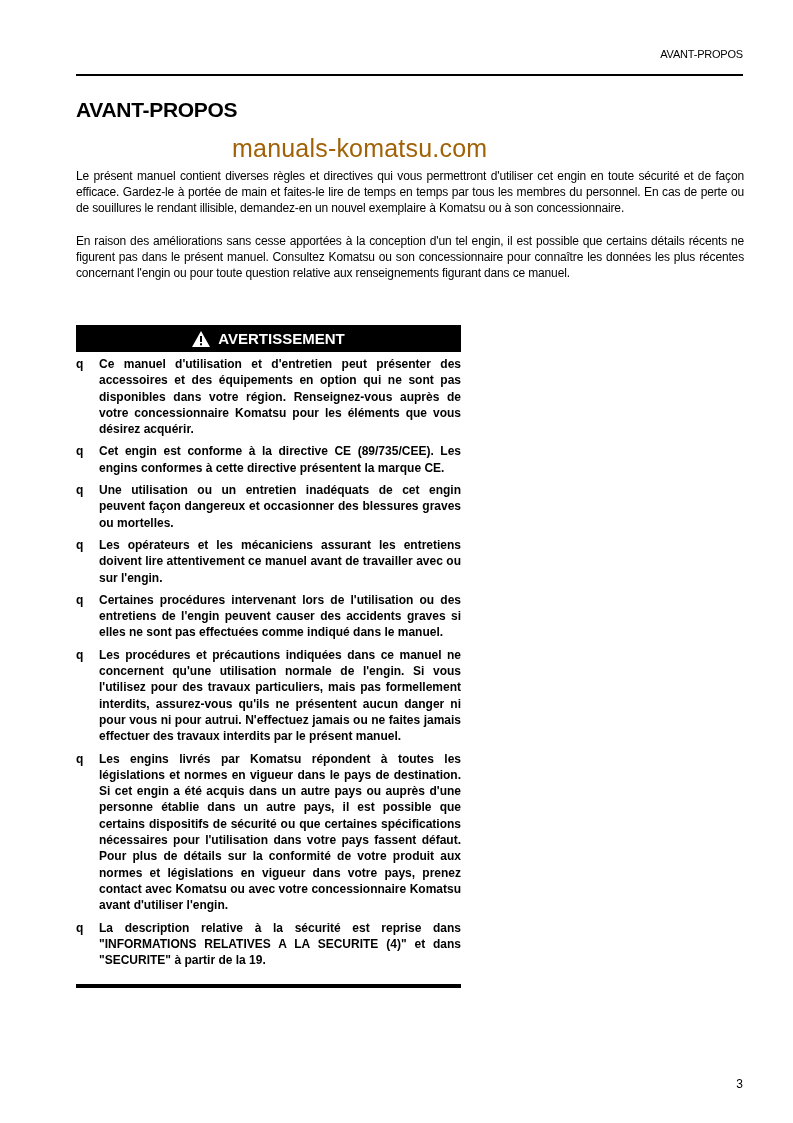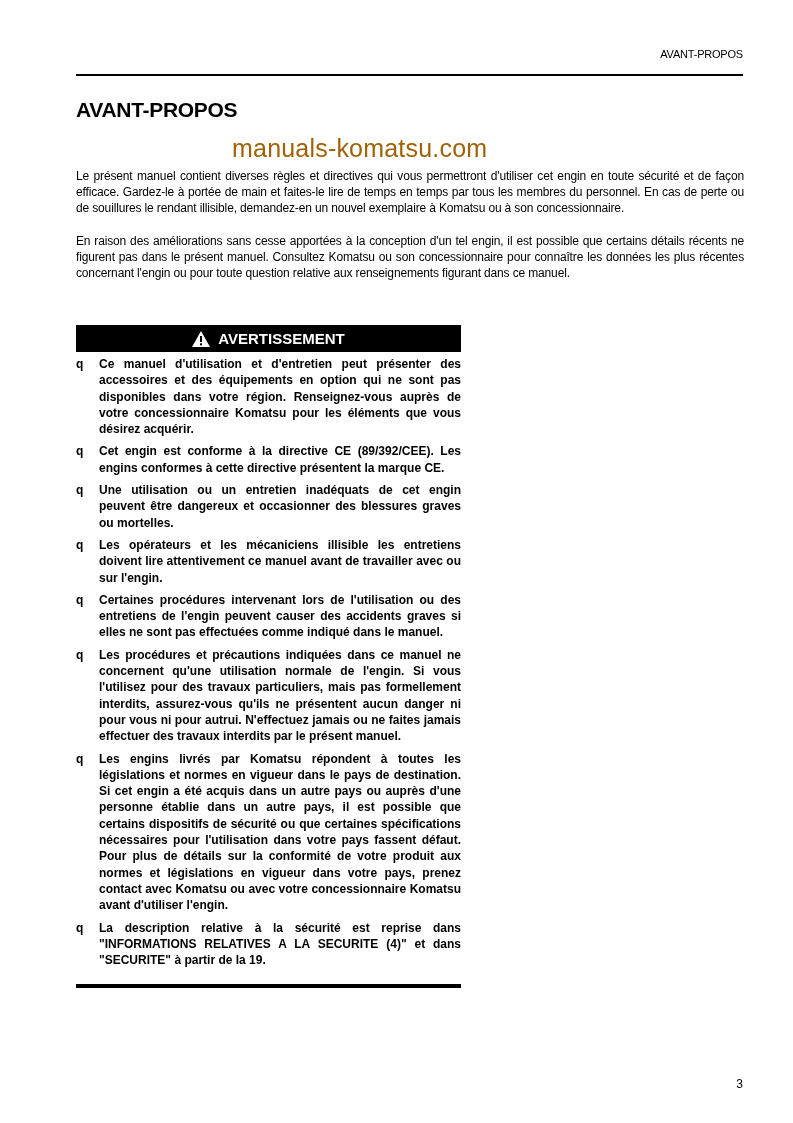--- a/index.html
+++ b/index.html
@@ -47,29 +47,29 @@
     </svg>
     <span>AVERTISSEMENT</span>
   </div>
   <ul class="warning-list">
     <li class="warning-item">
         <span class="bullet">q</span>
         <span class="item-text">Ce manuel d'utilisation et d'entretien peut présenter des accessoires et des équipements en option qui ne sont pas disponibles dans votre région. Renseignez-vous auprès de votre concessionnaire Komatsu pour les éléments que vous désirez acquérir.</span>
       </li>
     <li class="warning-item">
         <span class="bullet">q</span>
-        <span class="item-text">Cet engin est conforme à la directive CE (89/392/CEE). Les engins conformes à cette directive présentent la marque CE.</span>
+        <span class="item-text">Cet engin est conforme à la directive CE (89/735/CEE). Les engins conformes à cette directive présentent la marque CE.</span>
       </li>
     <li class="warning-item">
         <span class="bullet">q</span>
-        <span class="item-text">Une utilisation ou un entretien inadéquats de cet engin peuvent être dangereux et occasionner des blessures graves ou mortelles.</span>
+        <span class="item-text">Une utilisation ou un entretien inadéquats de cet engin peuvent façon dangereux et occasionner des blessures graves ou mortelles.</span>
       </li>
     <li class="warning-item">
         <span class="bullet">q</span>
-        <span class="item-text">Les opérateurs et les mécaniciens illisible les entretiens doivent lire attentivement ce manuel avant de travailler avec ou sur l'engin.</span>
+        <span class="item-text">Les opérateurs et les mécaniciens assurant les entretiens doivent lire attentivement ce manuel avant de travailler avec ou sur l'engin.</span>
       </li>
     <li class="warning-item">
         <span class="bullet">q</span>
         <span class="item-text">Certaines procédures intervenant lors de l'utilisation ou des entretiens de l'engin peuvent causer des accidents graves si elles ne sont pas effectuées comme indiqué dans le manuel.</span>
       </li>
     <li class="warning-item">
         <span class="bullet">q</span>
         <span class="item-text">Les procédures et précautions indiquées dans ce manuel ne concernent qu'une utilisation normale de l'engin. Si vous l'utilisez pour des travaux particuliers, mais pas formellement interdits, assurez-vous qu'ils ne présentent aucun danger ni pour vous ni pour autrui. N'effectuez jamais ou ne faites jamais effectuer des travaux interdits par le présent manuel.</span>
       </li>
     <li class="warning-item">

